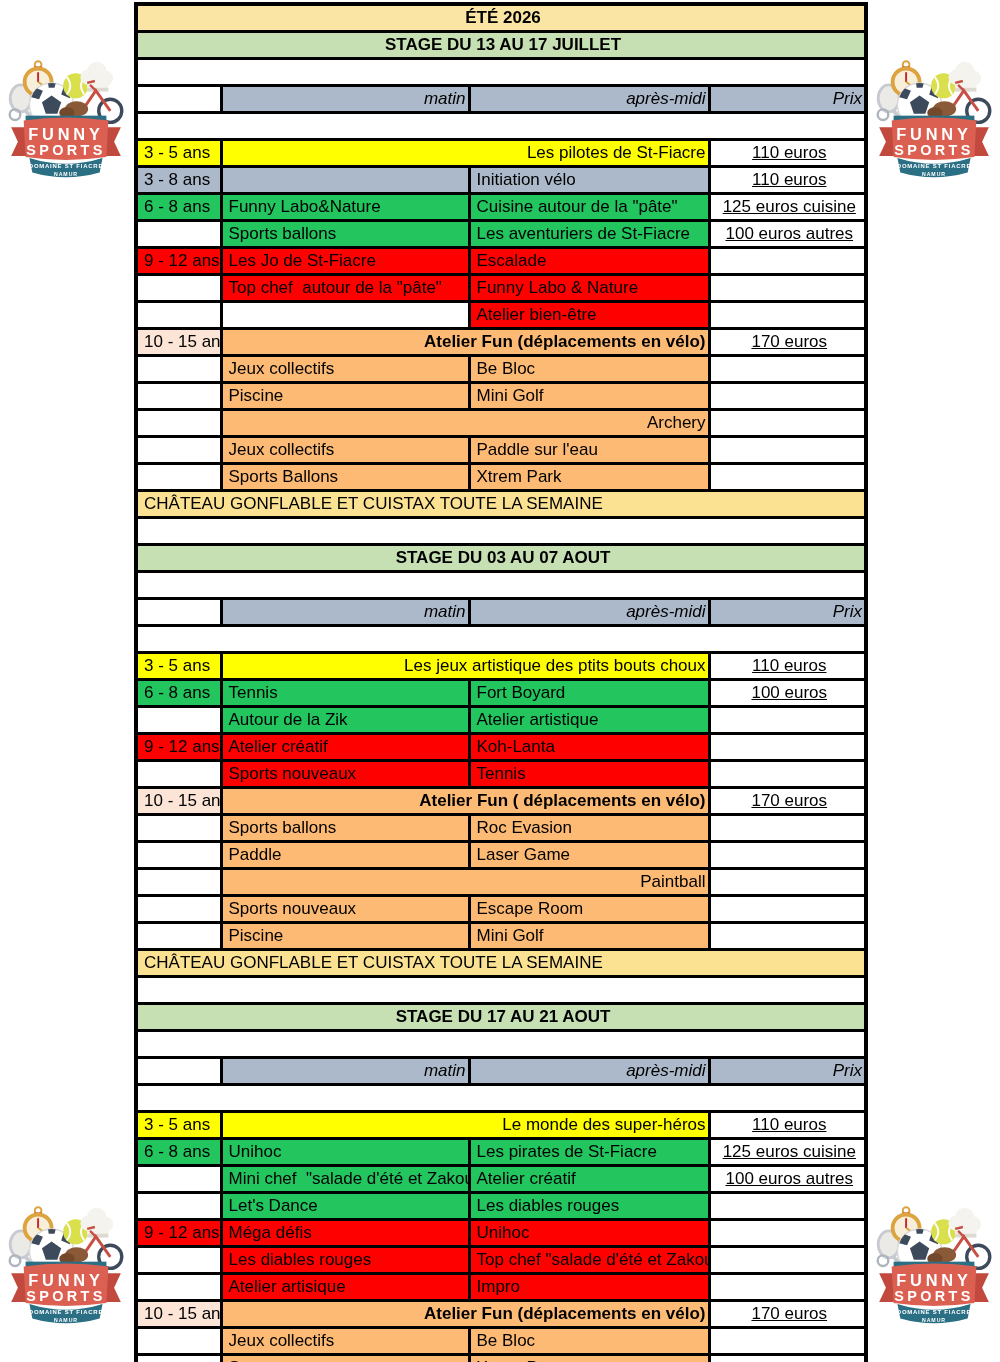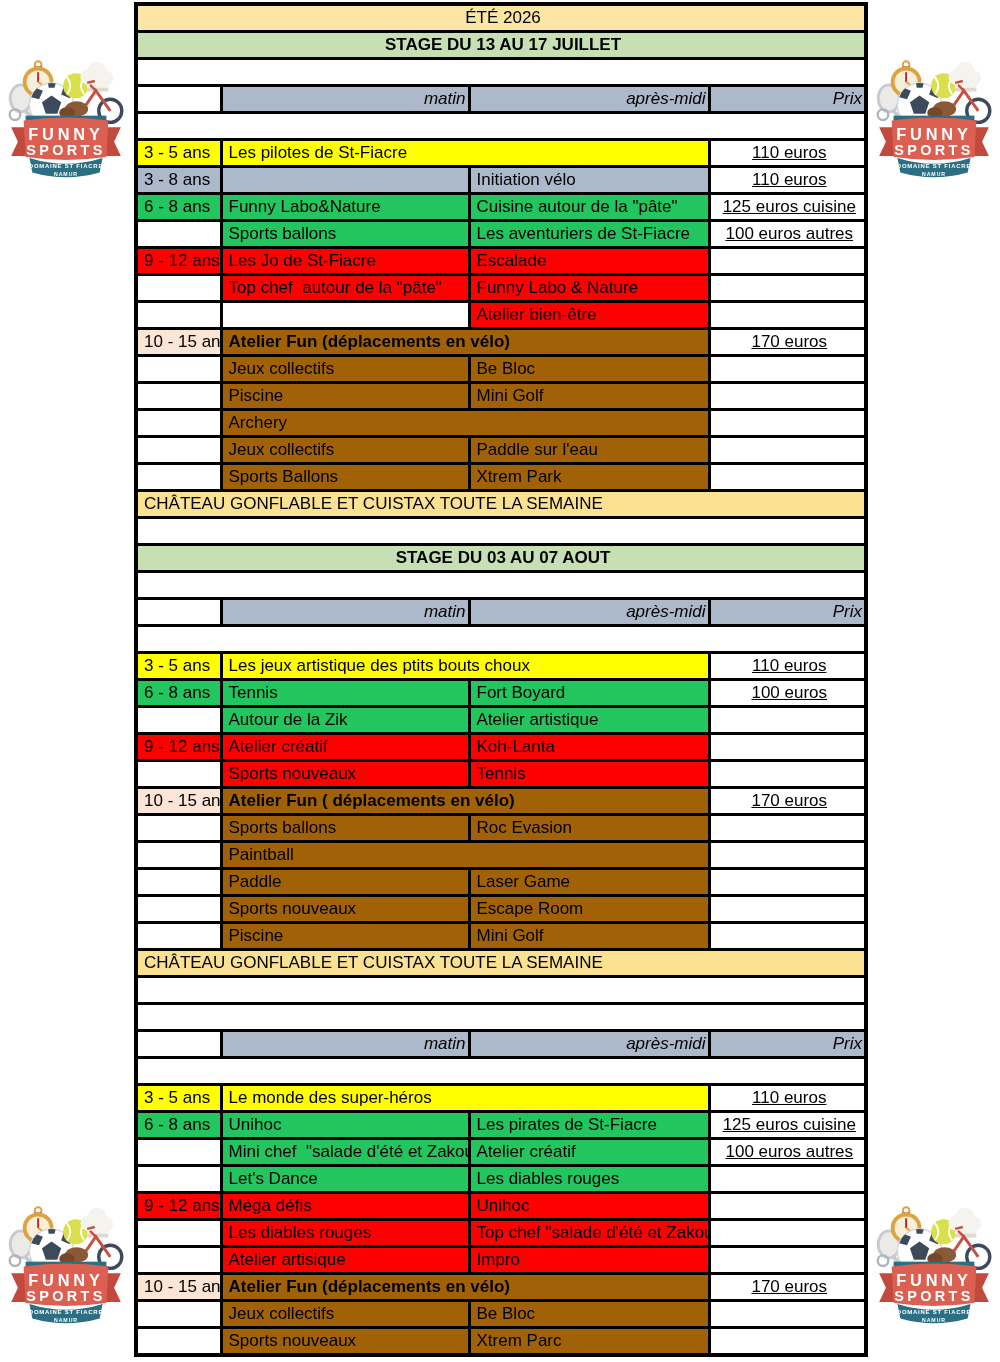--- a/index.html
+++ b/index.html
@@ -12,43 +12,43 @@
     position:absolute;left:134px;top:2px;width:732px;
     border-collapse:collapse;table-layout:fixed;
     border:4px solid #000;background:#fff;
   }
   table.schedule td{
     border:3px solid #000;height:24px;font-size:17px;line-height:1.05;
     padding:0 2px 0 6px;white-space:pre;overflow:hidden;vertical-align:middle;
   }
   .c-age{width:85px}.c-matin{width:248px}.c-apres{width:240px}.c-prix{width:157px}
 
-  .title-row td{height:45px;font-size:35px;font-weight:400;text-align:center;
+  .title-row td{height:45px;font-size:35px;font-weight:700;text-align:center;
     background:#FBE5A4;padding:0;}
   .stage-row td{height:26px;font-size:23px;font-weight:700;text-align:center;
     background:#C6E0B4;padding:0;}
   .colhead-row td{height:22px;font-style:italic;text-align:right;
     background:#ACB9CA;padding:0;}
   .colhead-row td.blank{background:#fff;}
   .banner-row td{height:24px;text-align:left;background:#FBE292;padding:0;}
   .spacer-row td{height:5px;background:#fff;border-left:0;border-right:0;padding:0;}
 
   td.age{padding-left:4px;font-size:16px;}
-  td.merged{text-align:left;padding:0;}
+  td.merged{text-align:right;padding:0;}
   td.merged.bold{font-weight:700;}
   td.prix{text-align:center;padding:0;background:#fff;text-decoration:underline;}
   td.small{font-size:13px;}
   td.big{font-size:19px;}
 
   .bg-white{background:#FFFFFF}
   .bg-yellow{background:#FFFF00}
   .bg-gray{background:#ACB9CA}
   .bg-blue{background:#22c55e}
   .bg-red{background:#FF0000}
-  .bg-peach{background:#a16207}
+  .bg-peach{background:#fdba74}
   .bg-peachlight{background:#FCE4D6}
 
   
   .logo{position:absolute;width:120px;height:127px;}
   .logo-tl{left:6px;top:56px;}
   .logo-tr{left:874px;top:56px;}
   .logo-bl{left:6px;top:1202px;}
   .logo-br{left:874px;top:1202px;}
   .logo svg{width:100%;height:100%;display:block;}
   .logo-defs{position:absolute;width:0;height:0;overflow:hidden;}
@@ -326,31 +326,31 @@
         <td class="prix">170 euros</td>
       </tr>
       <tr>
         <td class="age bg-white"></td>
         <td class="cell bg-peach">Sports ballons</td>
         <td class="cell bg-peach">Roc Evasion</td>
         <td class="prix"></td>
       </tr>
       <tr>
         <td class="age bg-white"></td>
-        <td class="merged bg-peach" colspan="2">Paintball</td>
-        <td class="prix"></td>
-      </tr>
-      <tr>
-        <td class="age bg-white"></td>
         <td class="cell bg-peach">Paddle</td>
         <td class="cell bg-peach">Laser Game</td>
         <td class="prix"></td>
       </tr>
       <tr>
         <td class="age bg-white"></td>
+        <td class="merged bg-peach" colspan="2">Paintball</td>
+        <td class="prix"></td>
+      </tr>
+      <tr>
+        <td class="age bg-white"></td>
         <td class="cell bg-peach">Sports nouveaux</td>
         <td class="cell bg-peach">Escape Room</td>
         <td class="prix"></td>
       </tr>
       <tr>
         <td class="age bg-white"></td>
         <td class="cell bg-peach">Piscine</td>
         <td class="cell bg-peach">Mini Golf</td>
         <td class="prix"></td>
       </tr>
@@ -358,20 +358,23 @@
   <tbody>
     <tr class="banner-row">
       <td colspan="4">CHÂTEAU GONFLABLE ET CUISTAX TOUTE LA SEMAINE</td>
     </tr>
     <tr class="spacer-row">
         <td colspan="4"></td>
       </tr>
   </tbody>
 
   <tbody>
+    <tr class="stage-row">
+      <td colspan="4">STAGE DU 17 AU 21 AOUT</td>
+    </tr>
     <tr class="spacer-row">
         <td colspan="4"></td>
       </tr>
     <tr class="colhead-row">
       <td class="blank"></td>
       <td>matin</td>
       <td>après-midi</td>
       <td>Prix</td>
     </tr>
     <tr class="spacer-row">

